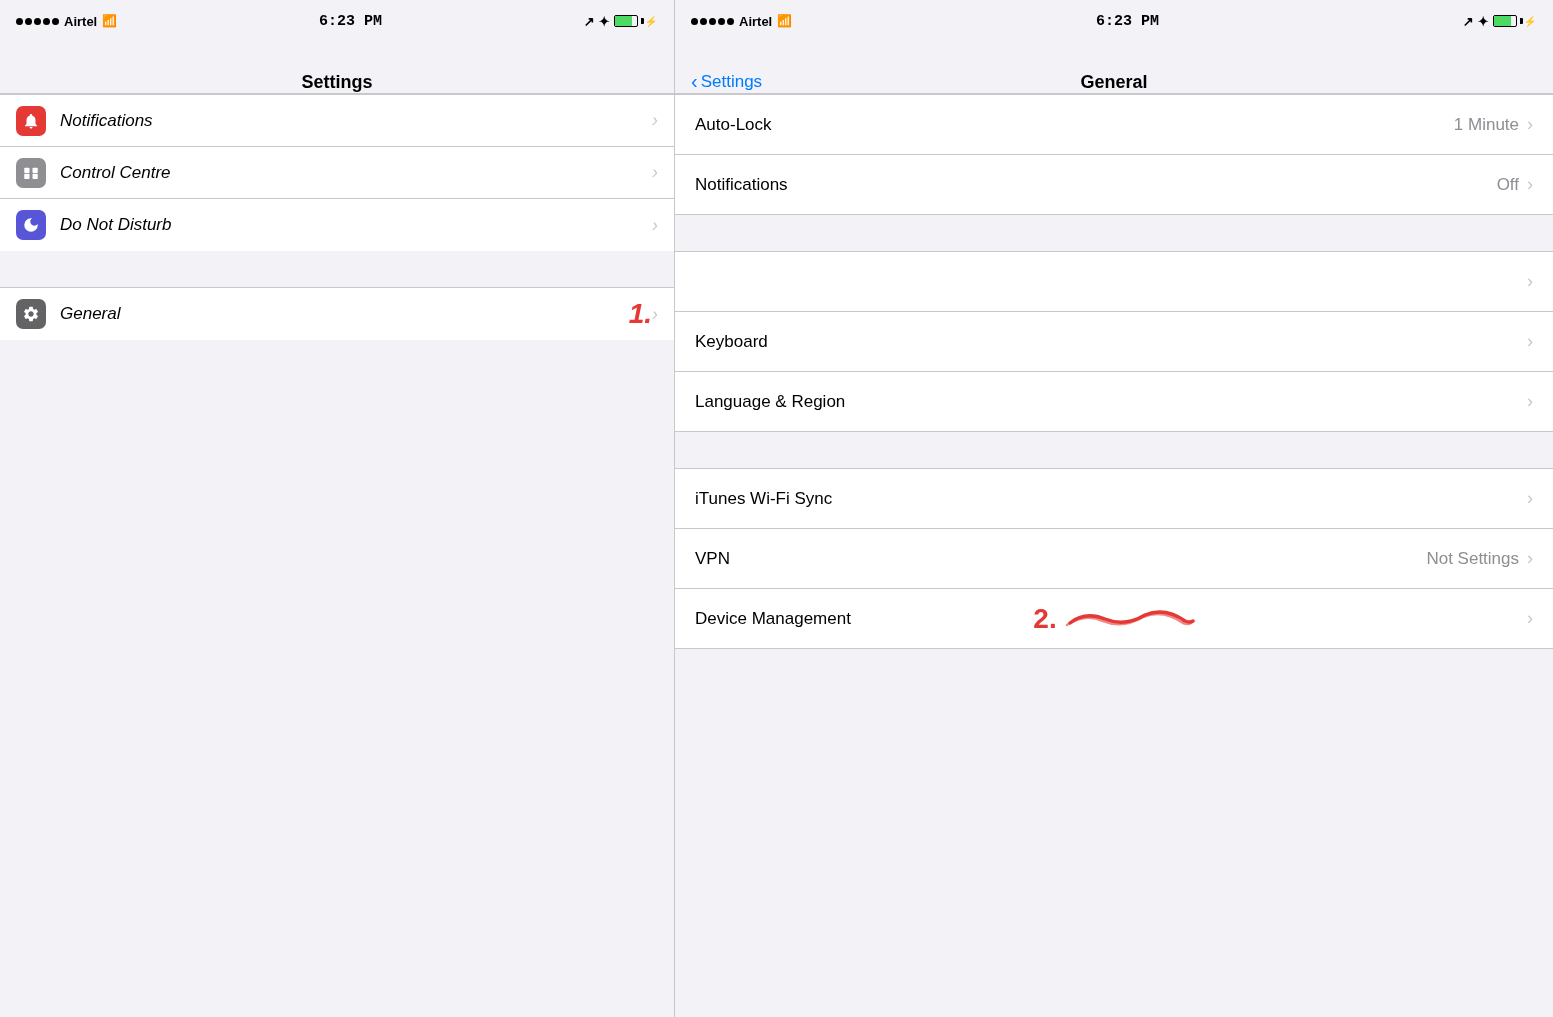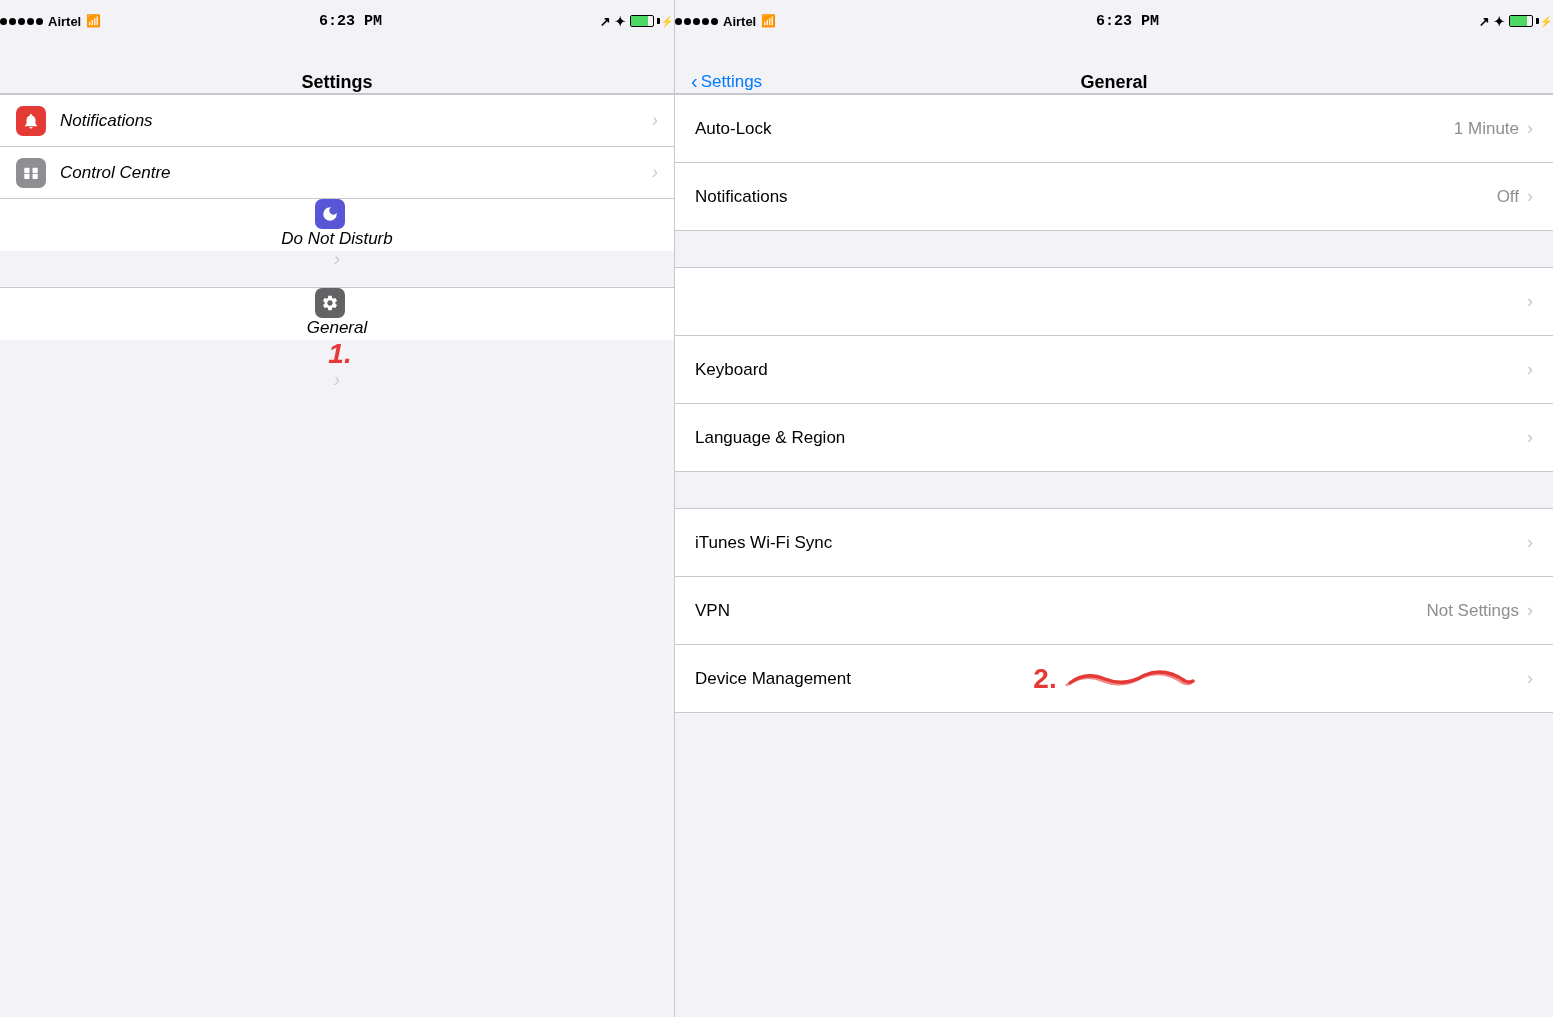--- a/index.html
+++ b/index.html
@@ -31,21 +31,21 @@
       flex-direction: column;
     }
 
     
     .status-bar {
       height: 42px;
       background: #f2f2f7;
       display: flex;
       align-items: center;
       justify-content: space-between;
-      padding: 0 0;
+      padding: 0 16px;
       font-size: 14px;
       font-weight: 600;
     }
 
     .status-bar .left-status {
       display: flex;
       align-items: center;
       gap: 5px;
       font-size: 13px;
     }
@@ -159,21 +159,20 @@
       padding: 0 16px;
       height: 52px;
       border-bottom: 1px solid #c8c7cc;
       background: #fff;
       position: relative;
       font-style: italic;
     }
 
     .settings-item:last-child {
       border-bottom: none;
-      flex-direction: column;
     }
 
     .item-icon {
       width: 30px;
       height: 30px;
       border-radius: 7px;
       margin-right: 14px;
       display: flex;
       align-items: center;
       justify-content: center;
@@ -214,21 +213,21 @@
     .section-spacer {
       height: 36px;
       background: #f2f2f7;
     }
 
     
     .right-settings-item {
       display: flex;
       align-items: center;
       padding: 0 20px;
-      height: 68px;
+      height: 60px;
       border-bottom: 1px solid #c8c7cc;
       background: #fff;
       position: relative;
     }
 
     .right-settings-item .item-label {
       font-size: 17px;
       color: #000;
     }
 

